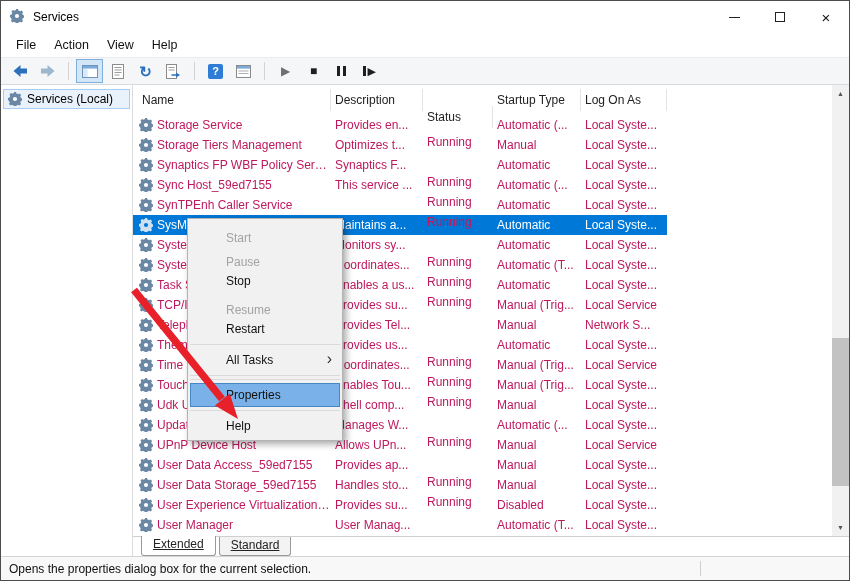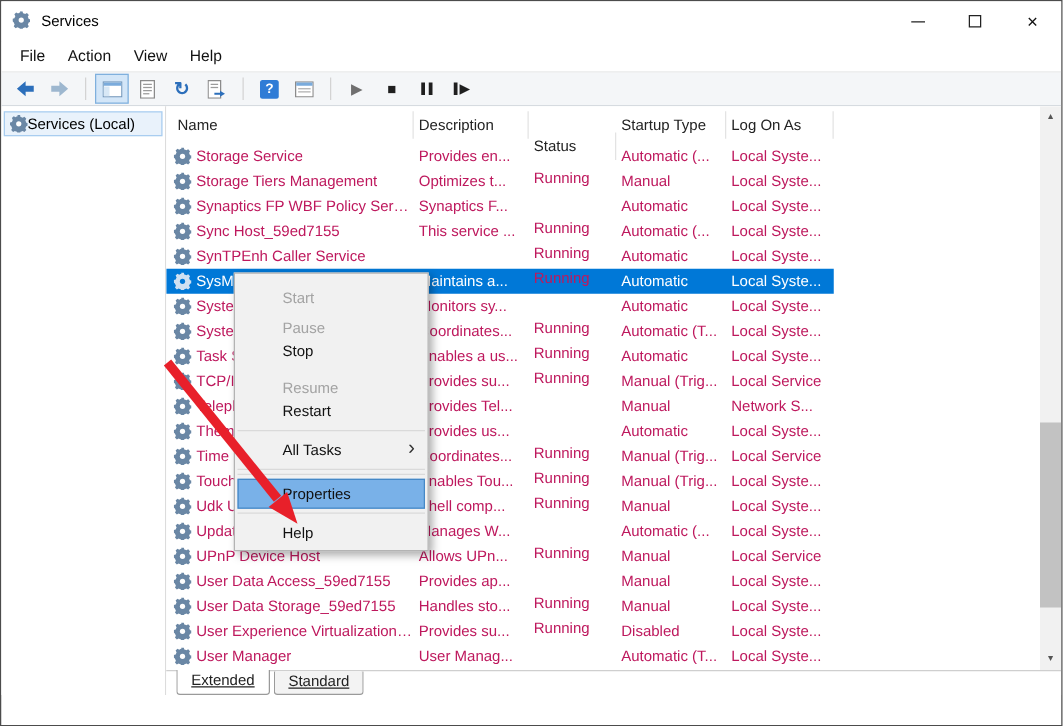--- a/index.html
+++ b/index.html
@@ -30,21 +30,21 @@
   .glyph-stop { color: #1f1f1f; font-size: 12px; line-height: 1; }
   .pause-bars { display: flex; }
   .pause-bars i { width: 3px; height: 10px; background: #1f1f1f; display: block; margin: 0 1.5px; }
   .restart-wrap { display: flex; align-items: center; }
   .restart-wrap i { width: 2.5px; height: 10px; background: #1f1f1f; display: block; margin-right: 2px; }
   .glyph-restart { color: #1f1f1f; font-size: 11px; line-height: 1; }
 
   
   .main { display: flex; height: 471px; }
   .sidebar { width: 132px; border-right: 1px solid #dcdcdc; padding-top: 3px; background: #fff; }
-  .tree-item { margin: 1px 2px; height: 20px; display: flex; align-items: center; font-size: 12px; padding-left: 4px; background: #e9f2fb; border: 1px solid #a9cdf0; color: #000; }
+  .tree-item { margin: 1px 2px; height: 20px; display: flex; align-items: center; gap: 5px; font-size: 12px; padding-left: 4px; background: #e9f2fb; border: 1px solid #a9cdf0; color: #000; }
   .tree-icon { width: 14px; height: 14px; display: inline-flex; flex-shrink: 0; }
 
   .content { flex: 1; display: flex; flex-direction: column; position: relative; }
   .listview { position: relative; height: 451px; background: #fff; overflow: hidden; }
   .lv-header { display: flex; height: 30px; align-items: center; font-size: 12px; color: #222; }
   .hcell { height: 22px; display: flex; align-items: center; border-right: 1px solid #e3e3e3; padding-left: 4px; white-space: nowrap; overflow: hidden; }
   .hcell.c-name { padding-left: 9px; }
 
   .c-name { width: 198px; }
   .c-desc { width: 92px; }
@@ -531,20 +531,25 @@
 
       <div class="tabstrip">
 
           <div class="tab active">Extended</div>
 
           <div class="tab">Standard</div>
         </div>
     </div>
   </div>
 
+  <div class="statusbar">
+    <span class="status-text">Opens the properties dialog box for the current selection.</span>
+    <span class="status-div"></span>
+    <span class="status-right"></span>
+  </div>
 
   <div class="context-menu">
 
       <div class="menu-item disabled">
         <span class="mi-label">Start</span>
 
       </div>
 
       <div class="menu-item disabled">
         <span class="mi-label">Pause</span>

